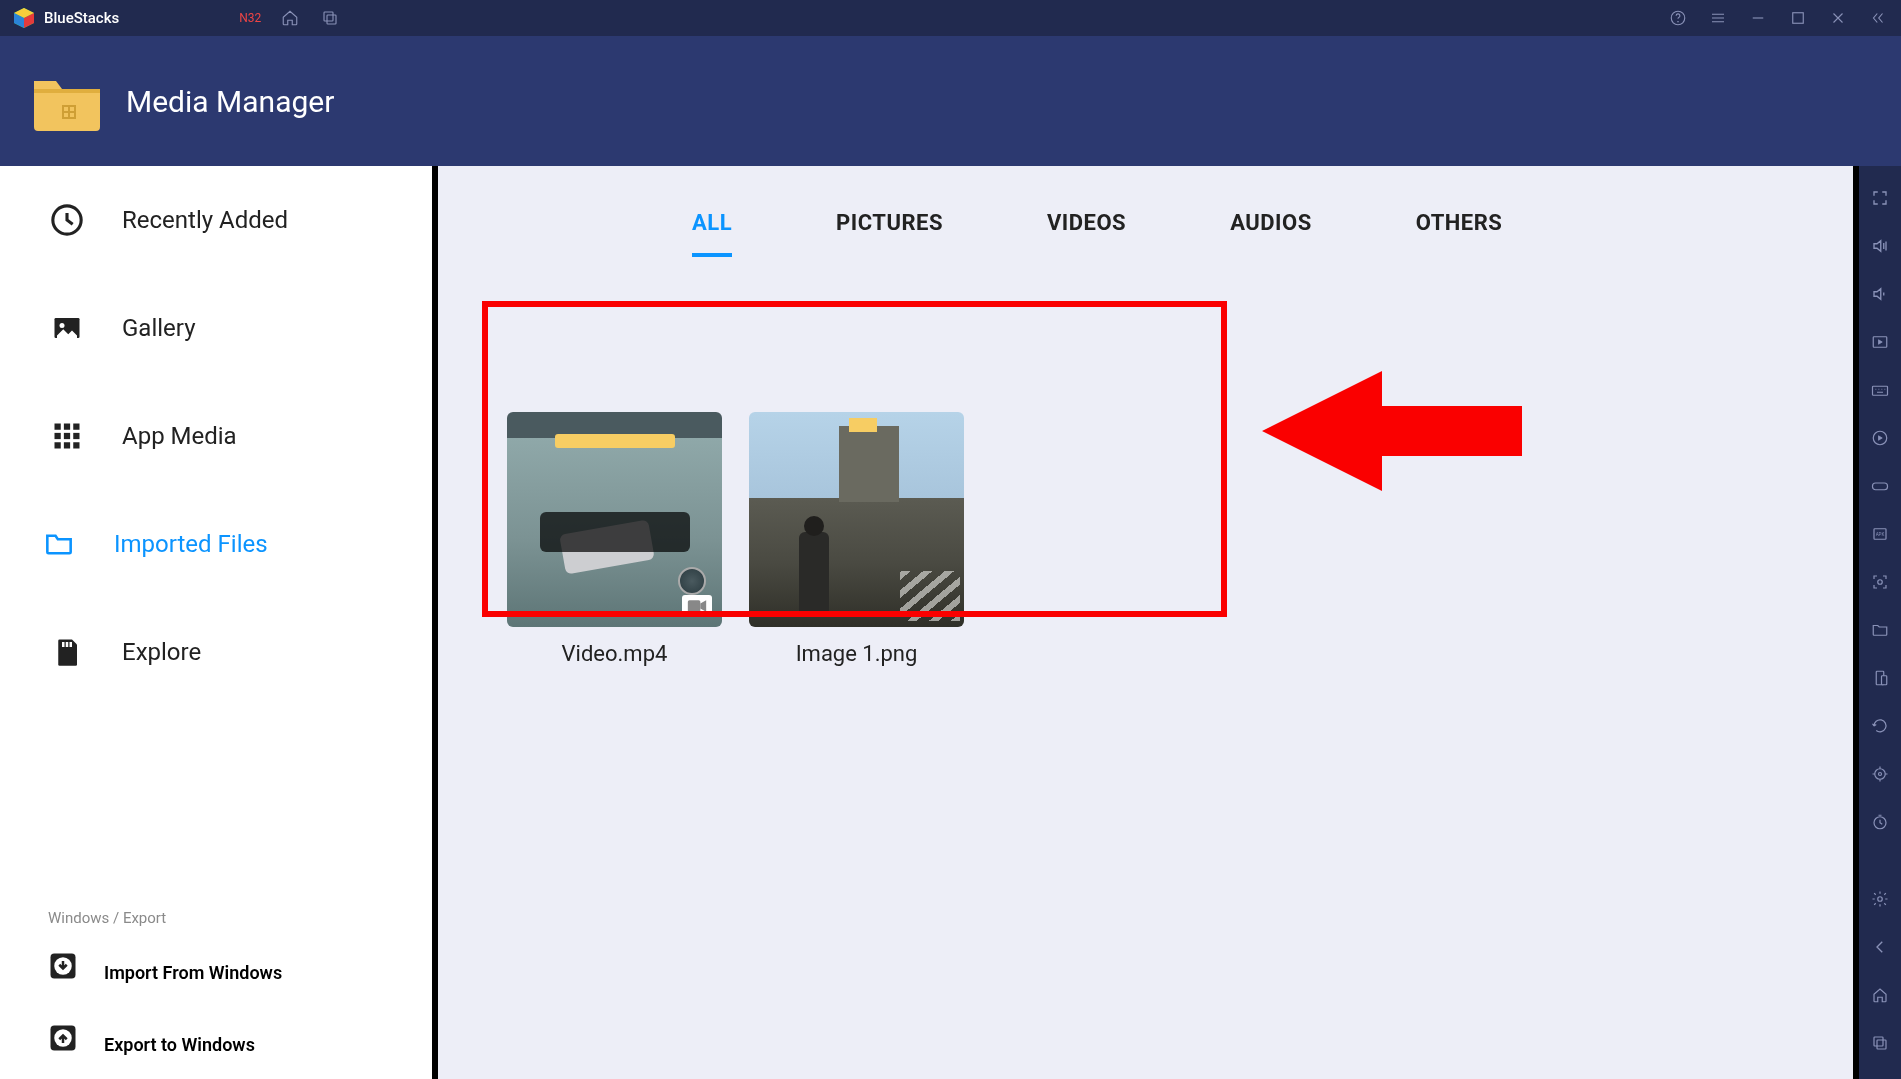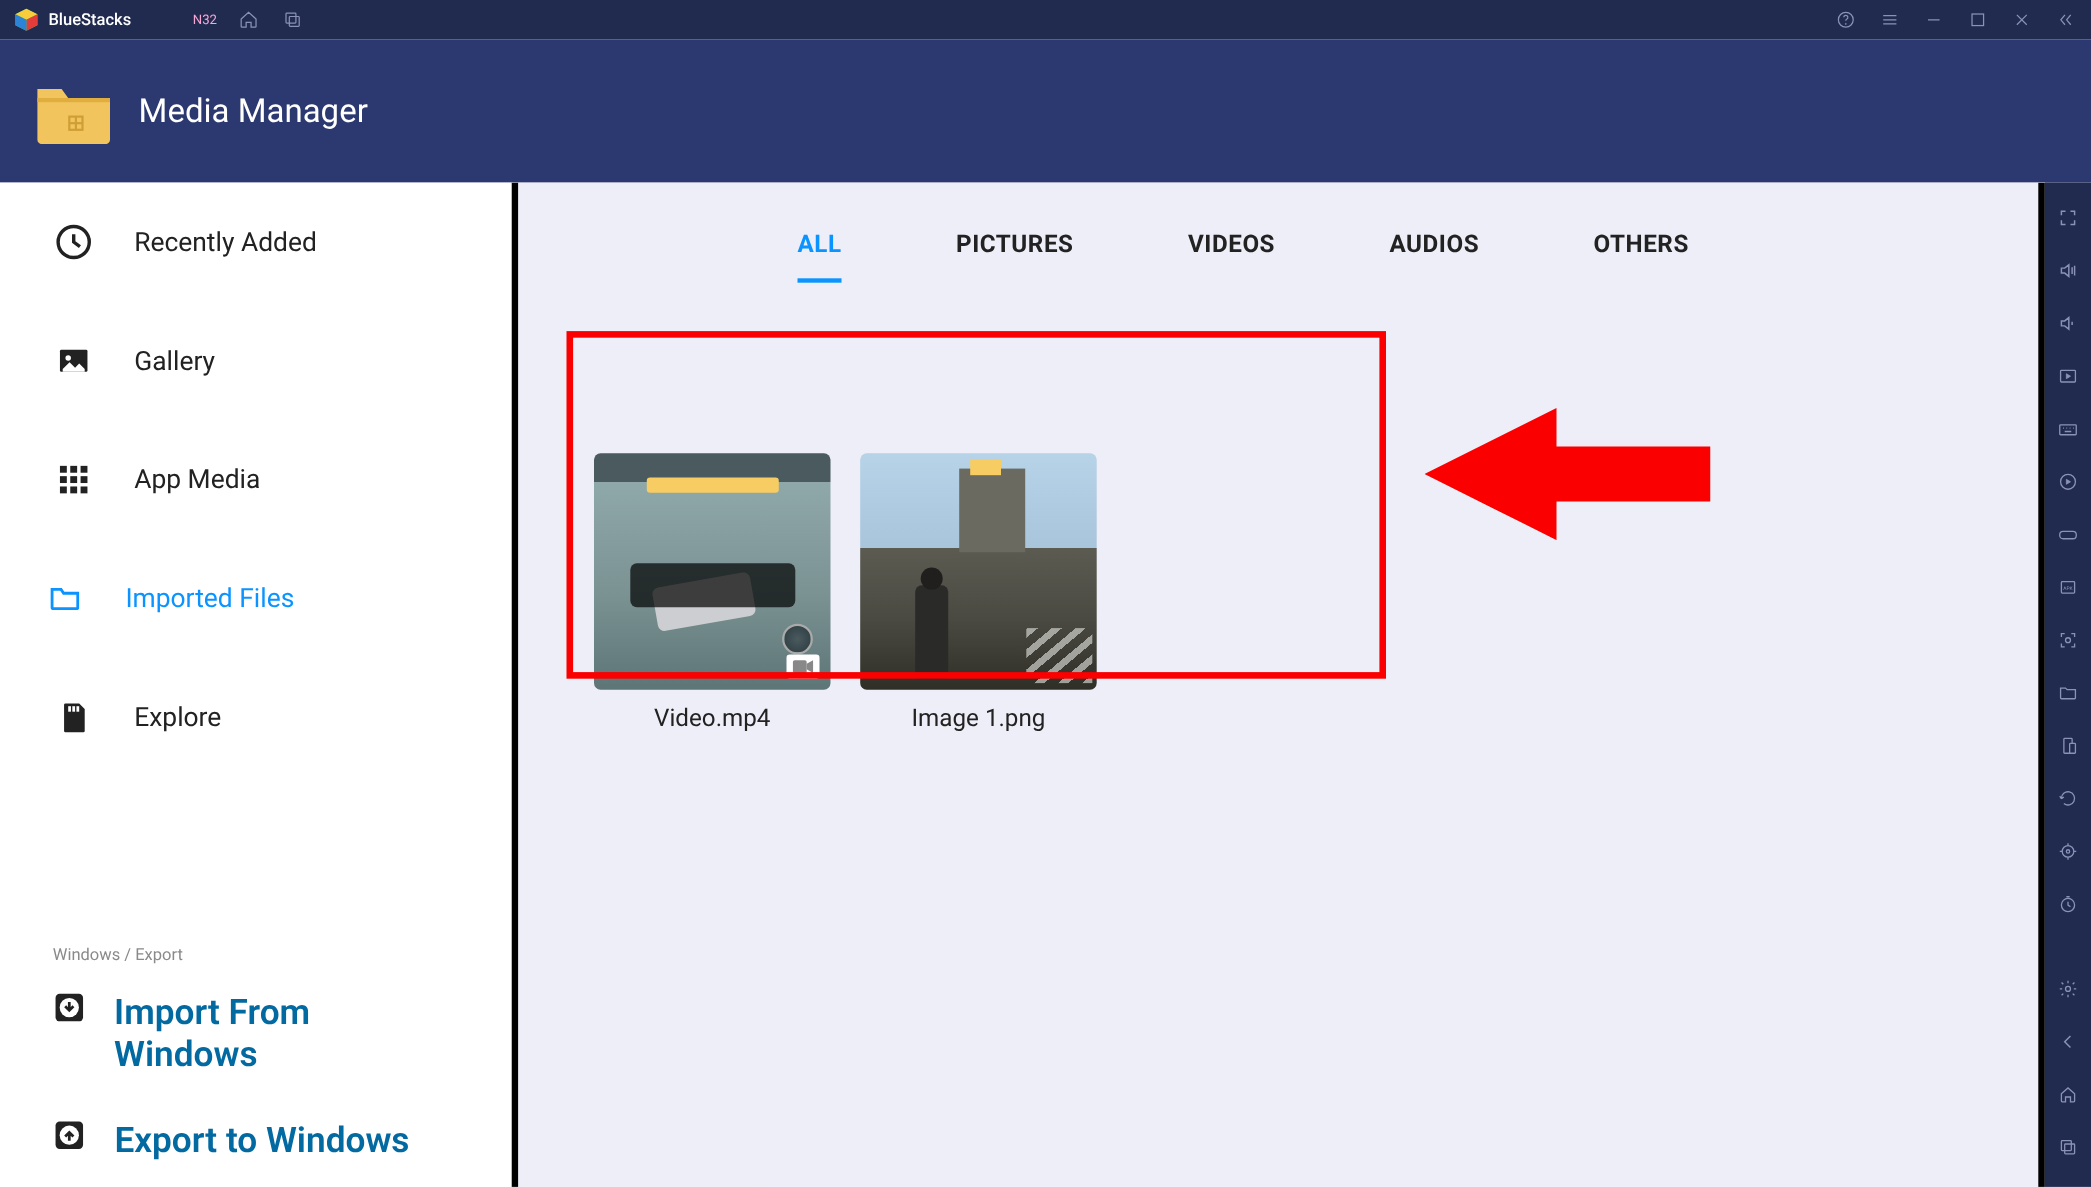--- a/index.html
+++ b/index.html
@@ -2,45 +2,45 @@
 <html><head>
 <meta charset="utf-8">
 <style>
 * { box-sizing: border-box; margin: 0; padding: 0; }
 body { font-family: -apple-system, BlinkMacSystemFont, "Segoe UI", Roboto, Arial, sans-serif; overflow: hidden; width: 1901px; height: 1079px; }
 
 
 .titlebar { height: 36px; background: #212a4f; display: flex; align-items: center; padding: 0 12px; color: #cfd3e6; }
 .titlebar .logo { width: 24px; height: 24px; margin-right: 8px; }
 .titlebar .brand { font-size: 15px; font-weight: 500; color: #fff; }
-.titlebar .n32 { margin-left: 56px; font-size: 12px; color: #f9a8d4; }
+.titlebar .n32 { margin-left: 120px; font-size: 12px; color: #ef4444; }
 .titlebar .tb-icon { width: 22px; height: 22px; margin-left: 18px; display: flex; align-items: center; justify-content: center; cursor: pointer; }
 .titlebar .flex { flex: 1; }
 .titlebar .tb-icon svg { stroke: #8a92b8; fill: none; }
 
 
 .header { height: 130px; background: #2c3970; display: flex; align-items: center; padding: 16px 32px; }
 .header .folder-icon { width: 70px; height: 60px; margin-right: 24px; }
 .header .title { color: #fff; font-size: 30px; font-weight: 400; }
 
 
 .main { display: flex; height: calc(1079px - 36px - 130px); }
-.sidebar { width: 465px; background: #fff; display: flex; flex-direction: column; }
+.sidebar { width: 432px; background: #fff; display: flex; flex-direction: column; }
 .content { flex: 1; background: #edeef7; overflow: auto; position: relative; }
 .bs-toolbar { width: 42px; background: #212a4f; display: flex; flex-direction: column; align-items: center; padding-top: 20px; }
 .bs-toolbar .tool { width: 24px; height: 24px; margin-bottom: 24px; cursor: pointer; display:flex;align-items:center;justify-content:center; }
 .bs-toolbar .tool svg { stroke: #8a92b8; fill: none; }
 .bs-toolbar .spacer { flex: 1; }
 
 
 .side-item { height: 108px; display: flex; align-items: center; padding: 0 48px; cursor: pointer; font-size: 24px; color: #222; }
 .side-item.active { color: #0b94ff; padding-left: 40px; }
 .side-item .side-icon { width: 38px; height: 34px; margin-right: 36px; display:flex;align-items:center;justify-content:center; }
 .side-group-label { font-size: 15px; color: #8a8a8a; padding: 18px 48px 8px; }
-.side-action { display: flex; align-items: flex-start; padding: 16px 48px 24px; font-size: 32px; font-weight: 600; color: #0369a1; cursor:pointer; }
+.side-action { display: flex; align-items: flex-end; padding: 16px 48px 24px; font-size: 18px; font-weight: 600; color: #000000; cursor:pointer; }
 .side-action .sa-icon { width: 32px; height: 32px; margin-right: 24px; }
 .sidebar .fill { flex: 1; }
 
 
 .tabs { display: flex; gap: 104px; padding: 44px 0 0 260px; }
 .tab { font-size: 22px; font-weight: 700; color: #222; padding-bottom: 18px; cursor:pointer; letter-spacing: 0.5px; }
 .tab.active { color: #0b94ff; border-bottom: 4px solid #0b94ff; }
 
 
 .highlight-box { position: absolute; left: 50px; top: 135px; width: 745px; height: 316px; border: 6px solid #fa0000; pointer-events: none; }

